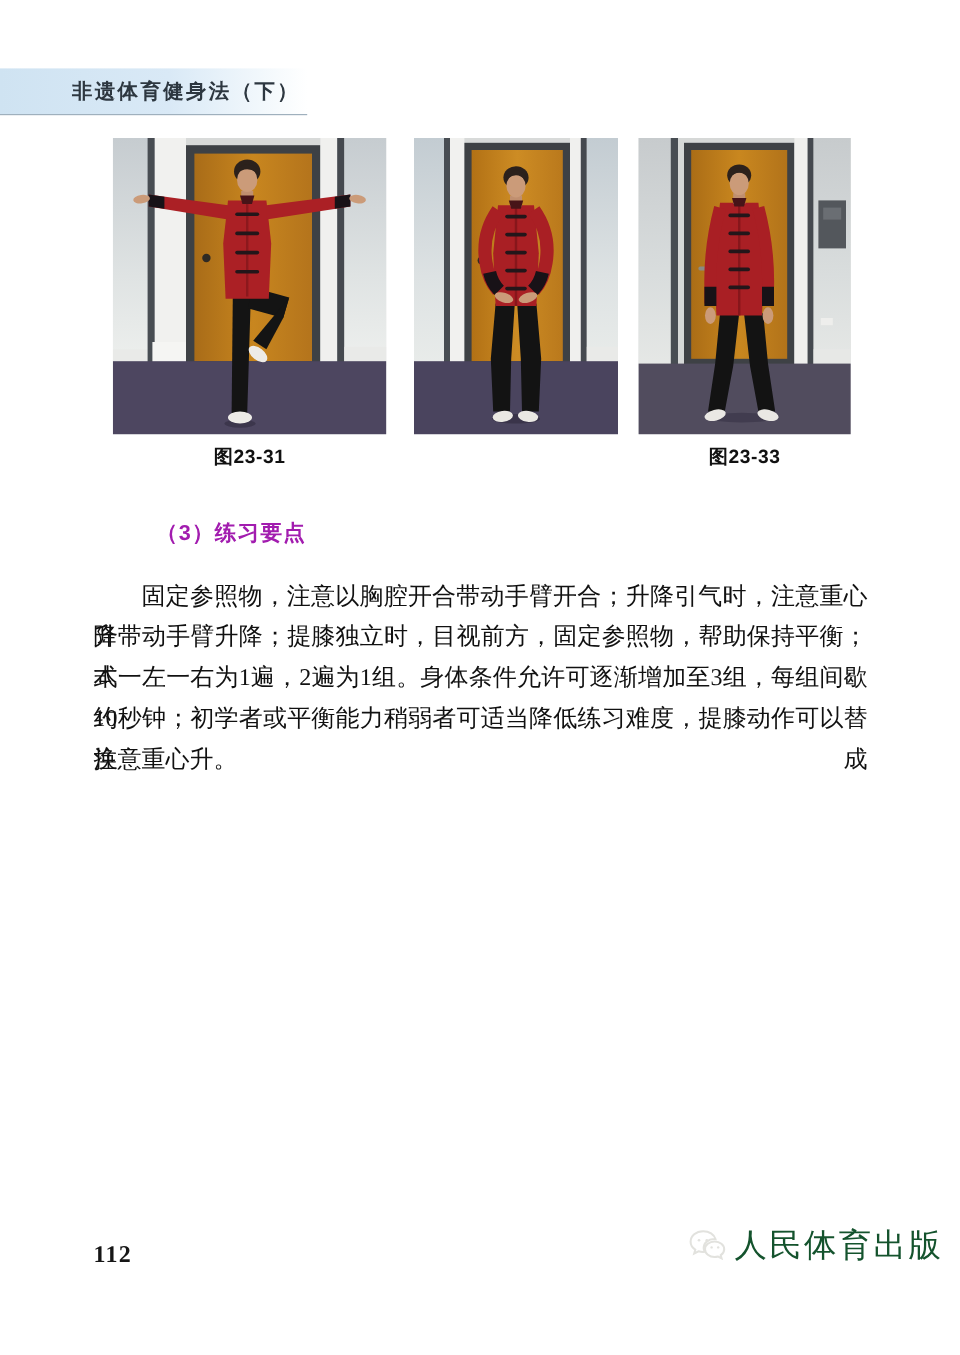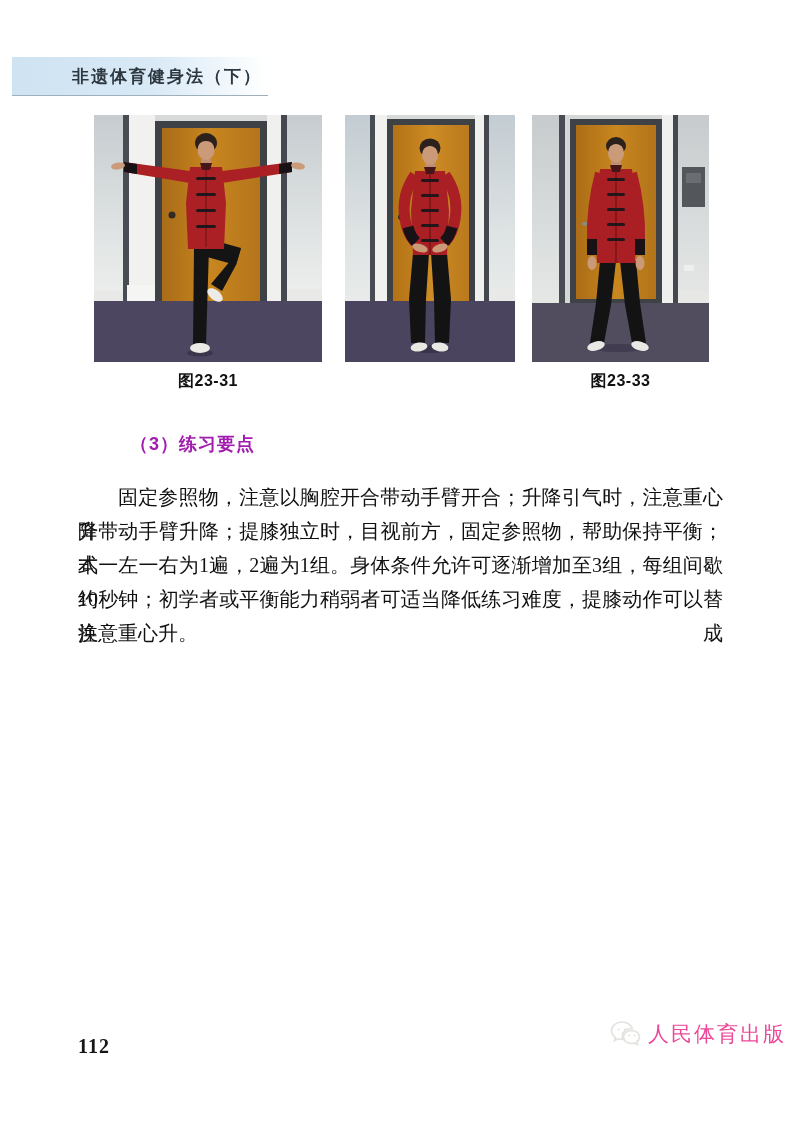--- a/index.html
+++ b/index.html
@@ -2,21 +2,21 @@
 <html><head>
 <meta charset="utf-8">
 <style>
   html,body{margin:0;padding:0;background:#ffffff;}
   .page{
     position:relative;width:800px;height:1129px;background:#ffffff;overflow:hidden;
     font-family:"Liberation Serif", serif;
   }
   
   .chapter-bar{
-    position:absolute;left:12px;top:57px;width:256px;height:38px;
+    position:absolute;left:0;top:57px;width:256px;height:38px;
     background:linear-gradient(90deg,#cfe3f2 0%,#d9e9f6 55%,#f2f8fc 85%,#ffffff 100%);
     border-bottom:1px solid #9fb0bd;
     display:flex;align-items:center;
   }
   .chapter-bar .title{
     padding-left:60px;font-size:17px;font-weight:bold;color:#2d3740;
     letter-spacing:2px;white-space:nowrap;
     font-family:"Liberation Serif", serif;
   }
   
@@ -46,21 +46,21 @@
   .body-text .line{text-align:justify;text-align-last:justify;height:34px;}
   .body-text .line.first{text-indent:40px;}
   .body-text .line.last{text-align-last:left;}
   
   .page-number{
     position:absolute;left:78px;top:1035px;
     font-size:20px;font-weight:bold;color:#161616;letter-spacing:1px;
   }
   .watermark{
     position:absolute;right:14px;top:1020px;display:flex;align-items:center;gap:6px;
-    color:#ec4899;font-size:21px;letter-spacing:2px;
+    color:#14532d;font-size:27px;letter-spacing:2px;
     font-family:"Liberation Sans", sans-serif;
   }
 </style>
 </head>
 <body>
 
 <div class="page">
 
   <div class="chapter-bar">
     <span class="title">非遗体育健身法（下）</span>

